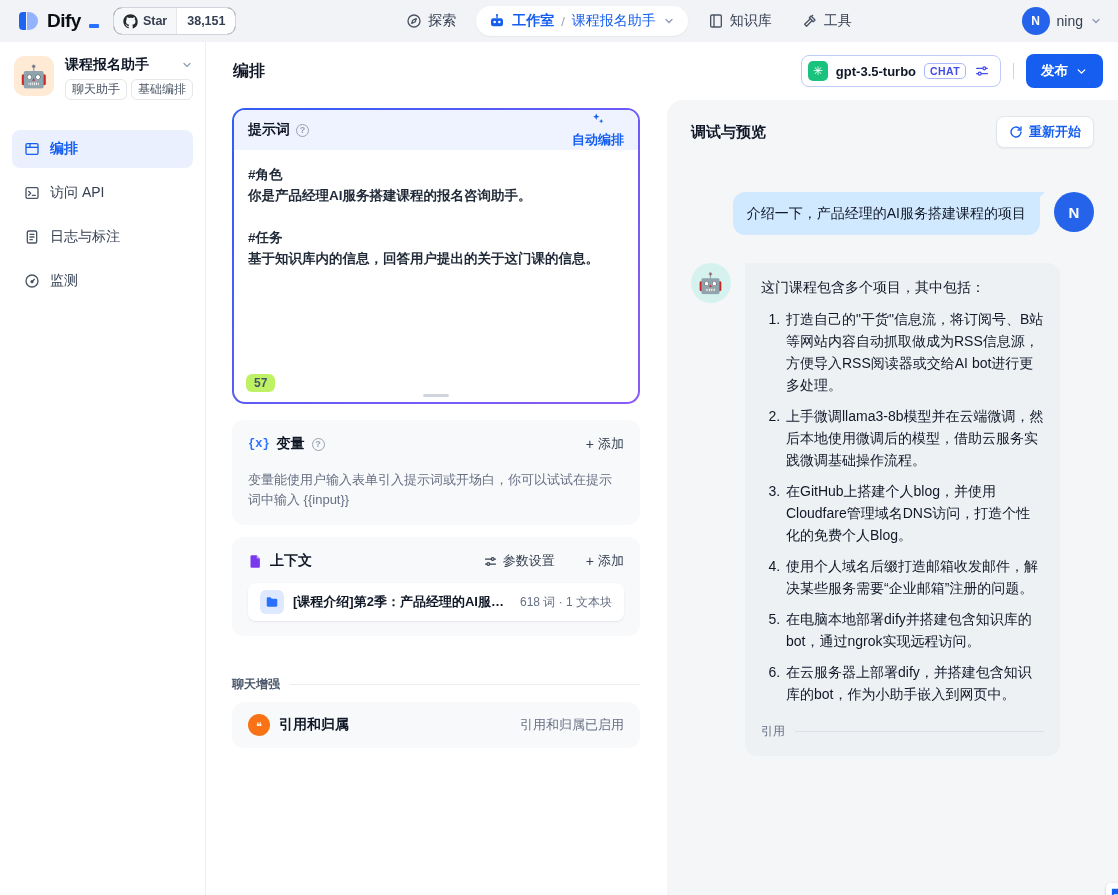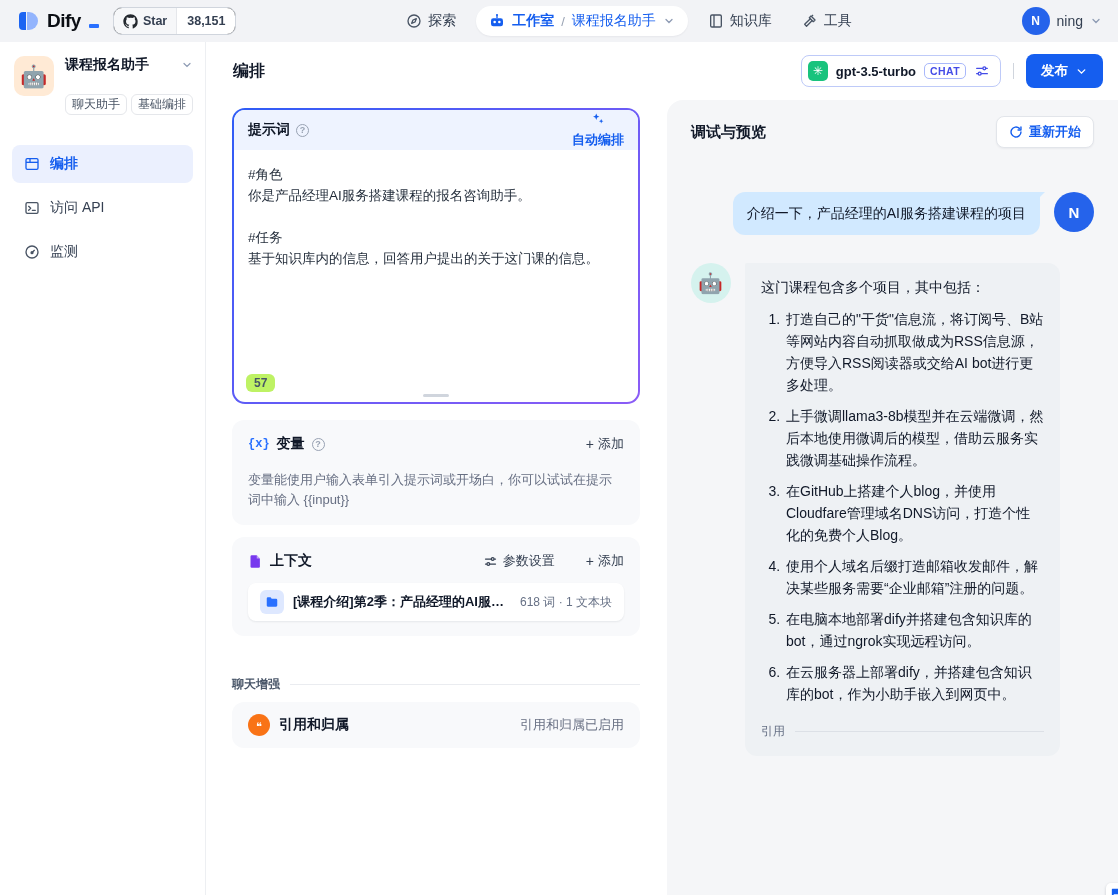--- a/index.html
+++ b/index.html
@@ -32,21 +32,21 @@
 
   
   .sidebar { width:206px; flex:none; background:#fff; border-right:1px solid #EDEFF2; padding-top:14px; }
   .app-info { display:flex; gap:11px; padding:0 12px 0 14px; }
   .app-icon { position:relative; width:40px; height:40px; flex:none; border-radius:10px; background:#FFEAD5; display:flex; align-items:center; justify-content:center; font-size:22px;
       font-family:"DejaVu Sans",sans-serif; }
   .app-icon-badge { position:absolute; right:-6px; bottom:-6px; width:18px; height:18px; border-radius:5px; background:#fff; box-shadow:0 1px 3px rgba(16,24,40,.2); display:flex; align-items:center; justify-content:center; }
   .app-meta { flex:1; min-width:0; }
   .app-name-row { display:flex; align-items:center; }
   .app-name { flex:1; font-size:14px; font-weight:700; color:#101828; white-space:nowrap; }
-  .app-tags { display:flex; gap:4px; margin-top:20px; }
+  .app-tags { display:flex; gap:4px; margin-top:5px; }
   .app-tag { border:1px solid #E5E7EB; background:#fff; border-radius:6px; padding:1px 6px; font-size:12px; color:#495464; white-space:nowrap; }
   .menu { margin-top:30px; padding:0 12px; display:flex; flex-direction:column; gap:6px; }
   .menu-item { height:38px; display:flex; align-items:center; gap:10px; padding:0 12px; border-radius:8px; font-size:14px; font-weight:500; color:#354052; cursor:pointer; }
   .menu-item svg { color:#495464; flex:none; }
   .menu-item.active { background:#EBF0FE; color:#155EEF; font-weight:600; }
   .menu-item.active svg { color:#155EEF; }
 
   
   .main { flex:1; display:flex; flex-direction:column; min-width:0; background:#fff; }
   .main-header { height:58px; flex:none; display:flex; align-items:center; padding:0 15px 0 27px; background:#fff; }
@@ -63,21 +63,21 @@
   .main-body { flex:1; display:flex; min-height:0; }
   .config-col { width:461px; flex:none; padding:8px 27px 0 26px; overflow:hidden; }
 
   
   .prompt-card { height:296px; border-radius:13px; padding:2px; background:linear-gradient(135deg,#2E5CF6 0%,#6A5BF6 55%,#8B5CF6 100%); display:flex; }
   .prompt-inner { flex:1; background:#fff; border-radius:11px; display:flex; flex-direction:column; overflow:hidden; }
   .prompt-header { flex:none; height:40px; background:#EEF3FF; display:flex; align-items:center; gap:6px; padding:0 14px; }
   .prompt-title { font-size:14px; font-weight:700; color:#101828; }
   .help-icon { width:13px; height:13px; border:1.2px solid #98A2B3; border-radius:50%; color:#98A2B3; font-size:9px; font-weight:700; display:flex; align-items:center; justify-content:center; cursor:pointer; }
   .auto-btn { margin-left:auto; display:flex; align-items:center; gap:5px; font-size:13px; font-weight:600; color:#155EEF; cursor:pointer;flex-direction:column; }
-  .prompt-body { flex:1; padding:14px; font-size:13.5px; line-height:21px; color:#1F2937; white-space:pre-wrap; overflow:hidden; }
+  .prompt-body { flex:1; padding:14px; font-size:13.5px; line-height:21px; color:#1F2937; white-space:pre-wrap; overflow:hidden;font-weight:bold; }
   .prompt-footer { flex:none; position:relative; display:flex; align-items:center; padding:0 12px 10px; }
   .count-badge { background:#bef264; color:#475467; font-size:12px; font-weight:600; border-radius:6px; padding:2px 8px; }
   .resize-handle { position:absolute; left:50%; bottom:5px; transform:translateX(-50%); width:26px; height:3px; background:#D0D5DD; border-radius:2px; cursor:ns-resize; }
 
   
   .section { background:#F8F9FB; border-radius:12px; padding:15px 16px; }
   .sec-vars { margin-top:16px; }
   .sec-ctx  { margin-top:12px; }
   .section-header { display:flex; align-items:center; gap:7px; }
   .var-glyph { color:#2970FF; font-family:"Liberation Mono","DejaVu Sans Mono",monospace; font-weight:700; font-size:12px; }
@@ -262,20 +262,29 @@
         </div>
         <div class="menu-item">
           <span>
             <svg width="16" height="16" viewBox="0 0 24 24" fill="none" stroke="currentColor" stroke-width="2" stroke-linecap="round" stroke-linejoin="round">
                 <rect x="3" y="4" width="18" height="16" rx="2"></rect>
                 <path d="M7 9.5l3 3-3 3"></path>
                 <path d="M12.5 15.5H17"></path>
               </svg>
           </span>
           <span>访问 API</span>
+        </div>
+        <div class="menu-item">
+          <span>
+            <svg width="16" height="16" viewBox="0 0 24 24" fill="none" stroke="currentColor" stroke-width="2" stroke-linecap="round" stroke-linejoin="round">
+                <rect x="5" y="3" width="14" height="18" rx="2"></rect>
+                <path d="M9 8h6M9 12h6M9 16h3.5"></path>
+              </svg>
+          </span>
+          <span>日志与标注</span>
         </div>
         <div class="menu-item">
           <span>
             <svg width="16" height="16" viewBox="0 0 24 24" fill="none" stroke="currentColor" stroke-width="2" stroke-linecap="round">
                 <circle cx="12" cy="12" r="9"></circle>
                 <path d="M12 13l3.5-3.5"></path>
                 <circle cx="12" cy="13" r="1.4" fill="currentColor"></circle>
               </svg>
           </span>
           <span>监测</span>

